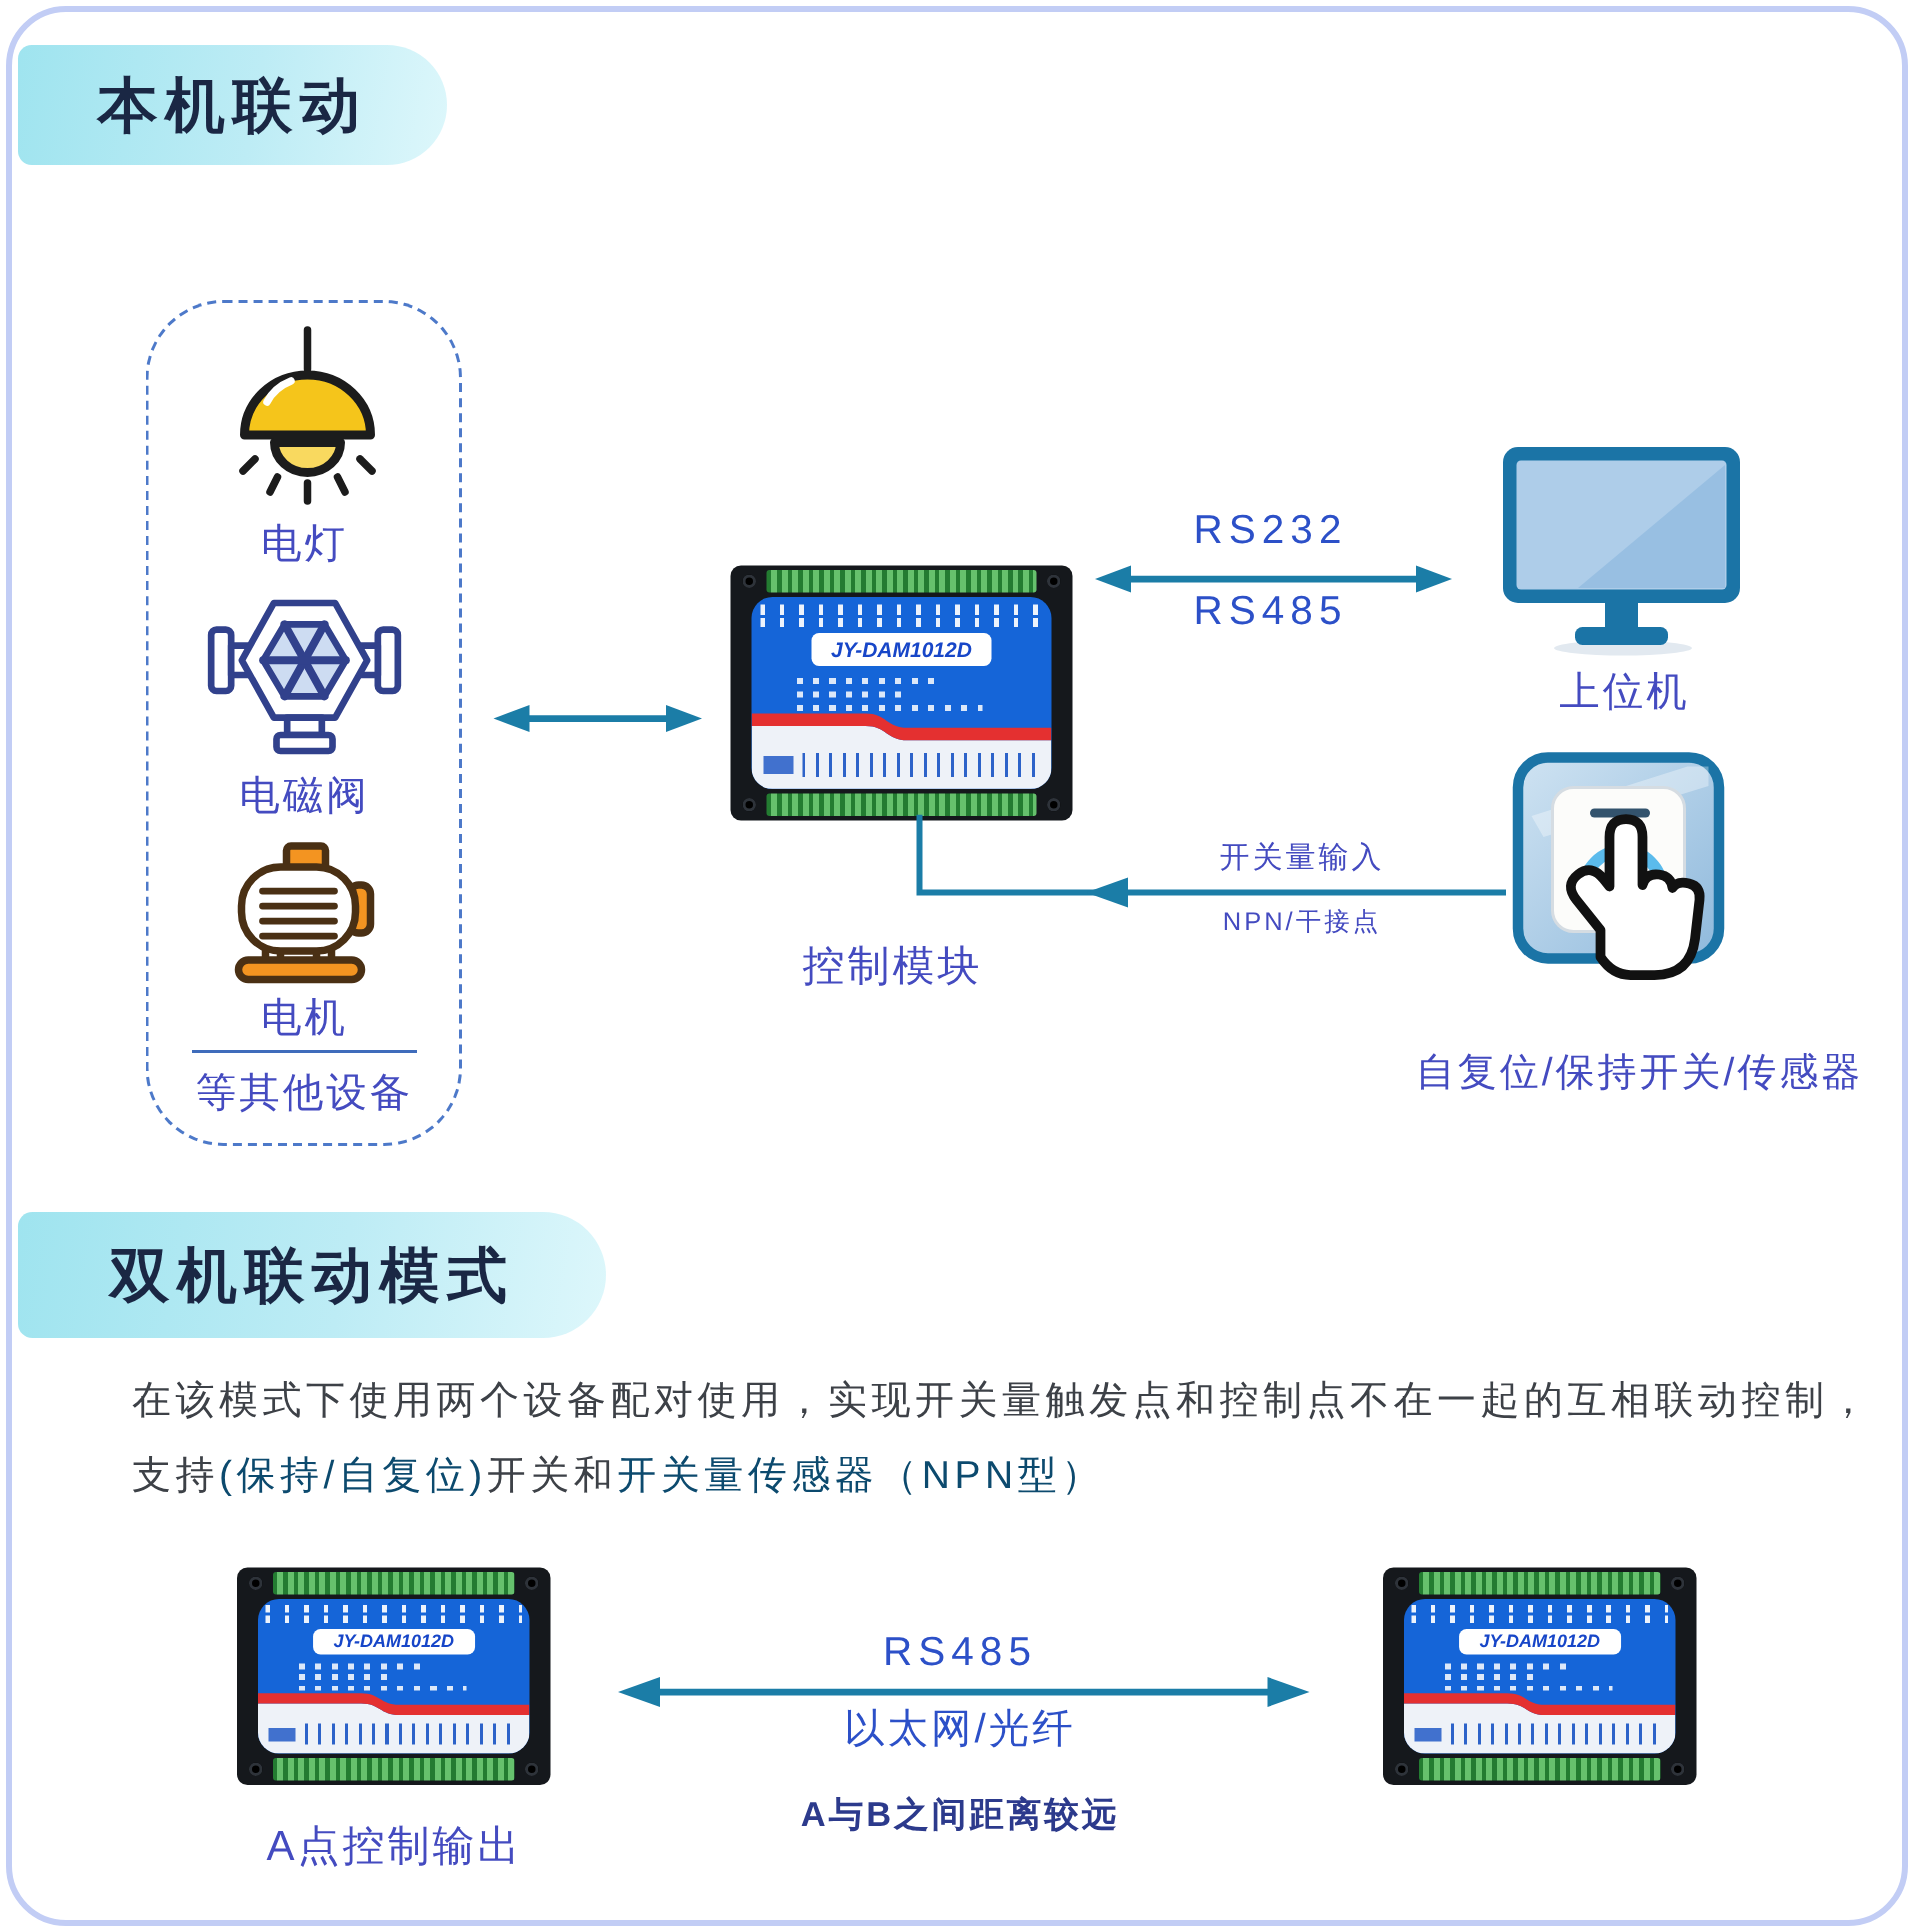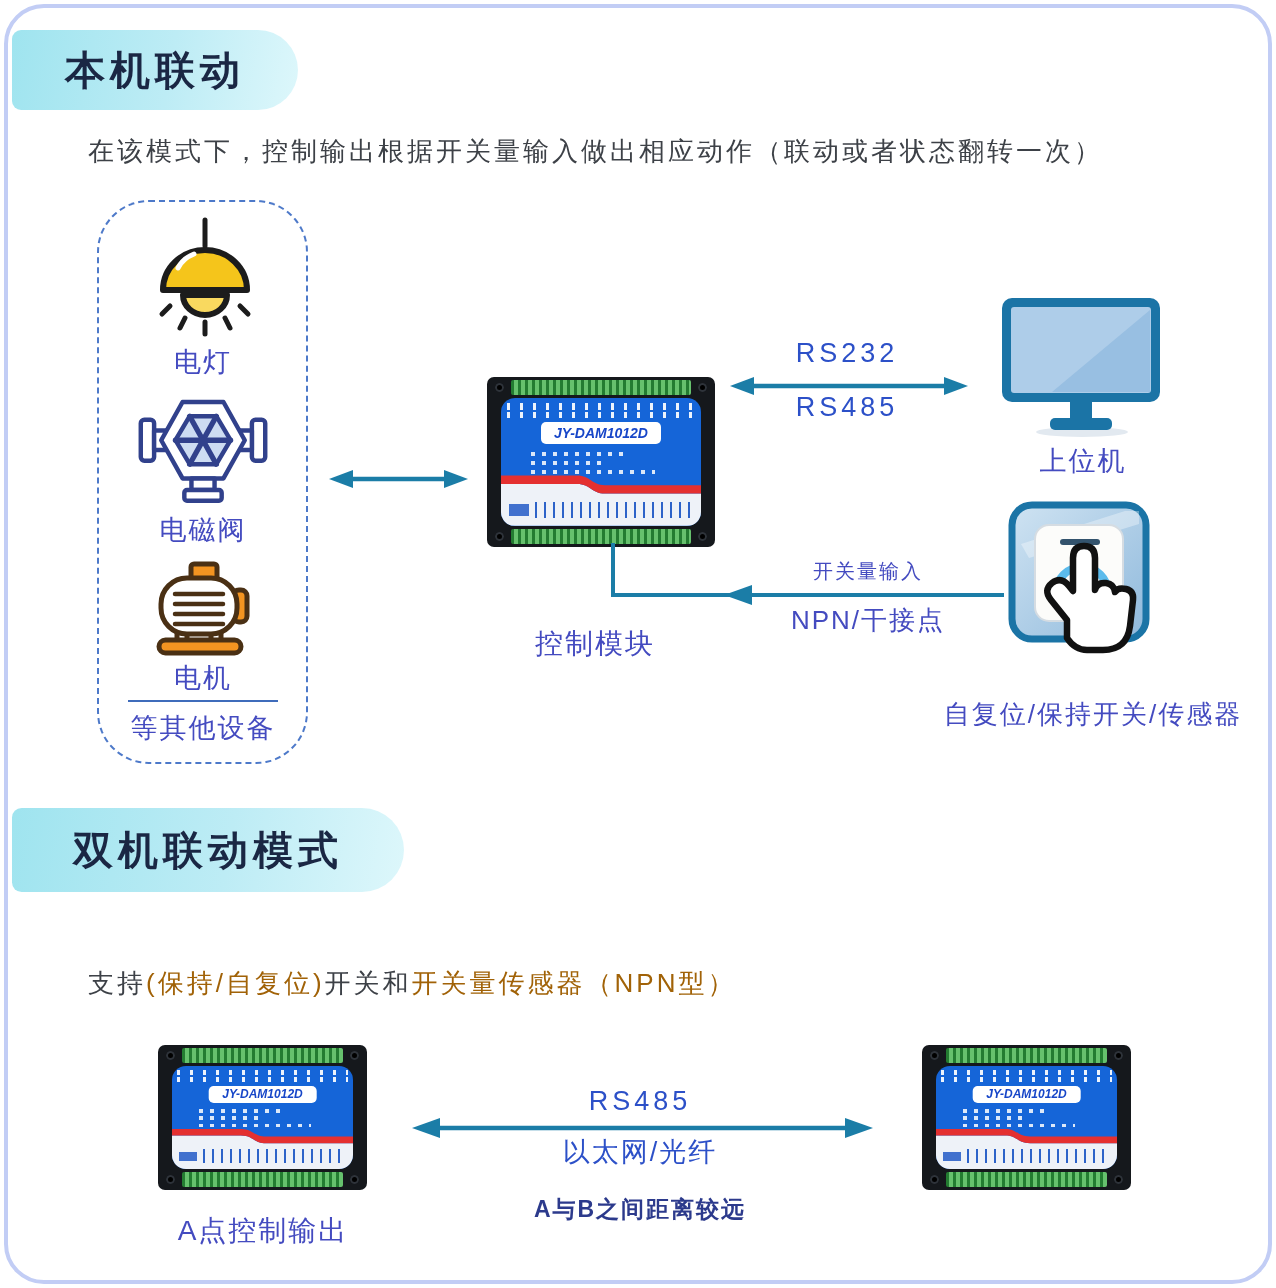--- a/index.html
+++ b/index.html
@@ -16,21 +16,21 @@
     border-radius:10px 44px 44px 10px;
     color:#1a2744;font-weight:bold;font-size:40px;letter-spacing:5px;
   }
   .pill1{left:12px;top:30px;width:286px;height:80px;}
   .pill2{left:12px;top:808px;width:392px;height:84px;}
 
   
   .para{position:absolute;color:#3d4147;font-size:26px;letter-spacing:3px;line-height:50px;}
   .p1{left:88px;top:126px;width:1130px;}
   .p2{left:88px;top:908px;width:1160px;}
-  .grn{color:#a16207;}
+  .grn{color:#0c4a6e;}
 
   
   .lbl{position:absolute;transform:translateX(-50%);white-space:nowrap;
        color:#444bc0;font-size:27px;letter-spacing:2px;}
   .link-txt{position:absolute;transform:translateX(-50%);white-space:nowrap;
        color:#2c50c8;font-size:27px;letter-spacing:4px;}
   .note-txt{position:absolute;transform:translateX(-50%);white-space:nowrap;
        color:#2c3a8c;font-size:23px;font-weight:bold;letter-spacing:2px;}
 
   
@@ -76,21 +76,20 @@
 </style>
 </head>
 <body>
 
 <div id="canvas">
   <div class="frame"></div>
 
   <div class="pill pill1">
     <span>本机联动</span>
   </div>
-  <div class="para p1">在该模式下，控制输出根据开关量输入做出相应动作（联动或者状态翻转一次）</div>
 
   <div class="dashbox"></div>
 
   <svg class="icon-abs" style="left:150px;top:216px;" width="110" height="128" viewBox="0 0 110 128">
     <path d="M55 4 V30" stroke="#1c1c1c" stroke-width="5" stroke-linecap="round"></path>
     <path d="M13 74 A42 40 0 0 1 97 74 Z" fill="#f5c51b" stroke="#1c1c1c" stroke-width="6" stroke-linejoin="round"></path>
     <path d="M28 52 A32 28 0 0 1 44 38" fill="none" stroke="#ffffff" stroke-width="5" stroke-linecap="round"></path>
     <path d="M33 79 A22 20 0 0 0 77 79 Z" fill="#f9d95f" stroke="#1c1c1c" stroke-width="6" stroke-linejoin="round"></path>
     <g stroke="#1c1c1c" stroke-width="5" stroke-linecap="round">
       <path d="M20 90 L12 98"></path>
@@ -192,21 +191,21 @@
     <rect x="70" y="106" width="22" height="16" fill="#1b74a6"></rect>
     <rect x="50" y="122" width="62" height="12" rx="5" fill="#1b74a6"></rect>
   </svg>
   <div class="lbl" style="left:1083px;top:443px;">上位机</div>
 
   <svg class="icon-abs" style="left:606px;top:543px;" width="400" height="64" viewBox="0 0 400 64">
     <path d="M7 0 V52 H398" fill="none" stroke="#1b7da7" stroke-width="4"></path>
     <polygon points="118,52 146,42 146,62" fill="#1b7da7"></polygon>
   </svg>
   <div class="lbl" style="left:868px;top:558px;font-size:20px;">开关量输入</div>
-  <div class="lbl" style="left:868px;top:603px;font-size:26px;">NPN/干接点</div>
+  <div class="lbl" style="left:868px;top:603px;font-size:17px;">NPN/干接点</div>
 
   <svg class="icon-abs" style="left:1005px;top:498px;" width="155" height="185" viewBox="0 0 155 185">
     <defs>
       <linearGradient id="swg" x1="0" y1="0" x2="1" y2="1">
         <stop offset="0" stop-color="#cfe3f2"></stop>
           <stop offset="1" stop-color="#8fb9dc"></stop>
       </linearGradient>
     </defs>
     <rect x="7" y="7" width="134" height="134" rx="20" fill="url(#swg)" stroke="#1b74a6" stroke-width="7"></rect>
     <polygon points="16,46 120,13 134,13 134,26 24,60" fill="rgba(255,255,255,0.35)"></polygon>
@@ -214,21 +213,21 @@
     <rect x="55" y="41" width="40" height="6" rx="3" fill="#33536d"></rect>
     <circle cx="77" cy="95" r="26" fill="none" stroke="#49b4ea" stroke-width="8" opacity="0.9"></circle>
     <path d="M62 122 L46 102 Q38 92 47 85 Q56 78 64 88 L68 93 L68 60 Q68 48 79 48 Q90 48 90 60 L90 92 Q92 84 101 85 Q109 86 110 94 Q113 89 121 91 Q129 93 128 102 L125 128 Q122 152 98 152 L82 152 Q70 152 62 140 Z" fill="#fff" stroke="#111" stroke-width="6.5" stroke-linejoin="round"></path>
   </svg>
   <div class="lbl" style="left:1093px;top:697px;font-size:26px;">自复位/保持开关/传感器</div>
 
   <div class="pill pill2">
     <span>双机联动模式</span>
   </div>
   <div class="para p2">
-    <br>
+    <span>在该模式下使用两个设备配对使用，实现开关量触发点和控制点不在一起的互相联动控制，</span><br>
     <span>支持</span><span class="grn">(保持/自复位)</span><span>开关和</span><span class="grn">开关量传感器（NPN型）</span>
   </div>
 
   <div class="device dev-sm dev-a">
     <span class="hole h-tl"></span>
     <span class="hole h-tr"></span>
     <span class="hole h-bl"></span>
     <span class="hole h-br"></span>
     <div class="dstrip ds-top"></div>
     <div class="dpanel">

